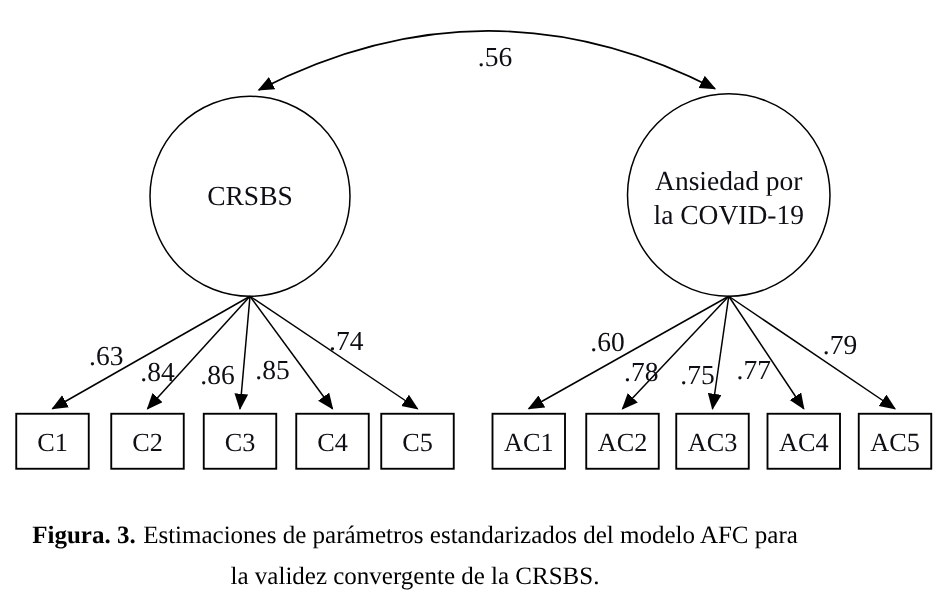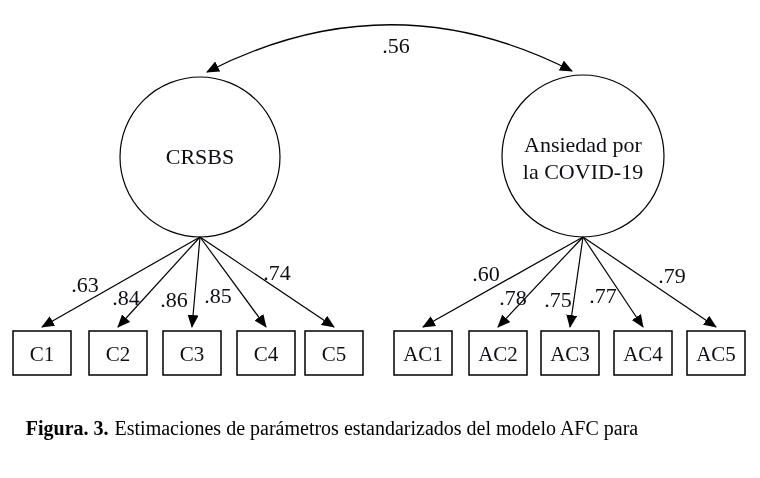--- a/index.html
+++ b/index.html
@@ -68,13 +68,14 @@
     <rect x="614" y="331" width="58" height="44" fill="none" stroke="#000000" stroke-width="1.5"></rect>
     <text x="643" y="361" text-anchor="middle" font-size="21" fill="#0e0e14">AC4</text>
     <line x1="583" y1="237" x2="716" y2="327" stroke="#000000" stroke-width="1.2" marker-end="url(#ah)"></line>
     <text x="672" y="283" text-anchor="middle" font-size="22" fill="#0e0e14">.79</text>
     <rect x="687" y="331" width="58" height="44" fill="none" stroke="#000000" stroke-width="1.5"></rect>
     <text x="716" y="361" text-anchor="middle" font-size="21" fill="#0e0e14">AC5</text>
   </svg>
 
 <div class="caption">
   <div><span class="cap-label">Figura. 3.</span><span>Estimaciones de parámetros estandarizados del modelo AFC para</span></div>
+  <div>la validez convergente de la CRSBS.</div>
 </div>
 
 </body></html>

